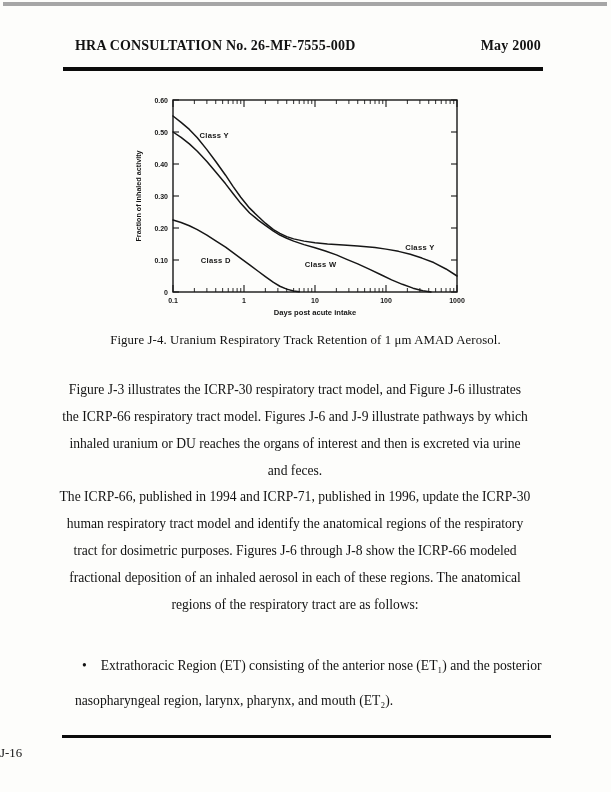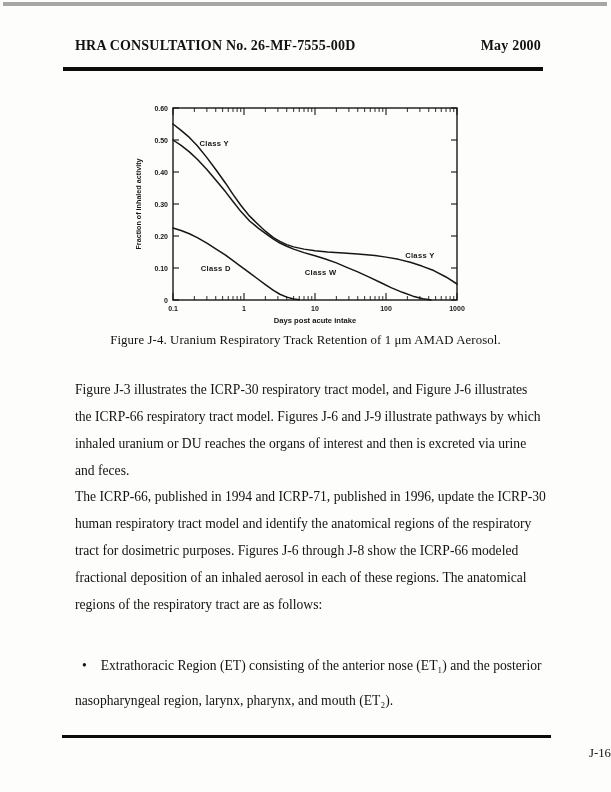--- a/index.html
+++ b/index.html
@@ -20,50 +20,50 @@
     position: absolute; left: 75px; top: 38px; width: 466px;
     display: flex; justify-content: space-between;
     font-weight: bold; font-size: 14px; letter-spacing: 0.2px;
     white-space: nowrap;
     text-align: center;
   }
   .header-rule {
     position: absolute; left: 63px; top: 67px;
     width: 480px; height: 3.5px; background: #0b0b0b;
   }
-  .fig-wrap { position: absolute; left: 130px; top: 100px; margin: 0; }
+  .fig-wrap { position: absolute; left: 130px; top: 92px; margin: 0; }
   #retention-chart { display: block; }
   #retention-chart text {
     font-family: "Liberation Sans", sans-serif;
     fill: #161616;
   }
   .caption {
     position: absolute; top: 333px; left: 0; width: 611px;
     text-align: center; font-size: 12.8px; letter-spacing: 0.1px;
   }
   .body-p {
-    position: absolute; left: 75px; width: 472px;
+    position: absolute; left: 59px; width: 472px;
     font-size: 13.6px; line-height: 27px; margin: 0;
-    text-align: left;
+    text-align: center;
   }
   .p1 { top: 376px; }
   .p2 { top: 483px; }
   .bullet-item {
     position: absolute; left: 75px; top: 648px; width: 478px;
     font-size: 13.6px; line-height: 35px;
     text-indent: 7px;
   }
   .bullet-item .bullet-glyph { margin-right: 14px; }
   .footer-rule {
     position: absolute; left: 62px; top: 735px;
     width: 489px; height: 3px; background: #0b0b0b;
   }
   .page-number {
     position: absolute; top: 746px; left: 0; width: 611px;
-    text-align: right; font-size: 12.8px;
+    text-align: left; font-size: 12.8px;
   }
 </style>
 </head>
 <body>
 
 <div class="scan-bar"></div>
 
 <div class="hdr">
   <span>HRA CONSULTATION No. 26-MF-7555-00D</span>
   <span>May 2000</span>

